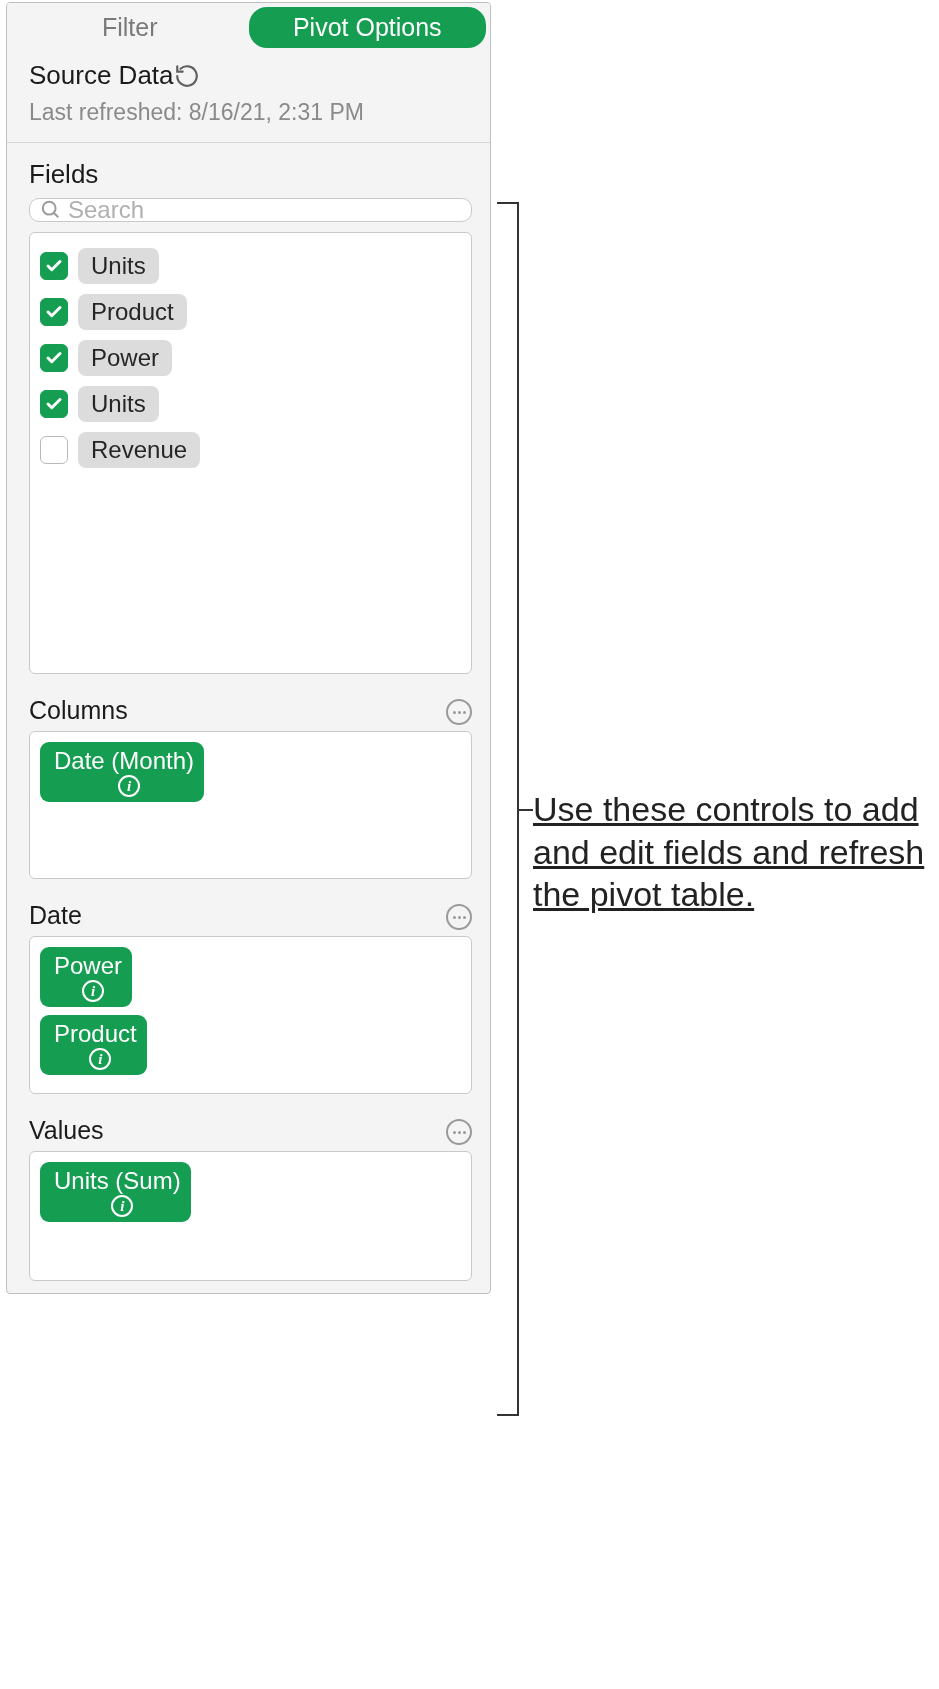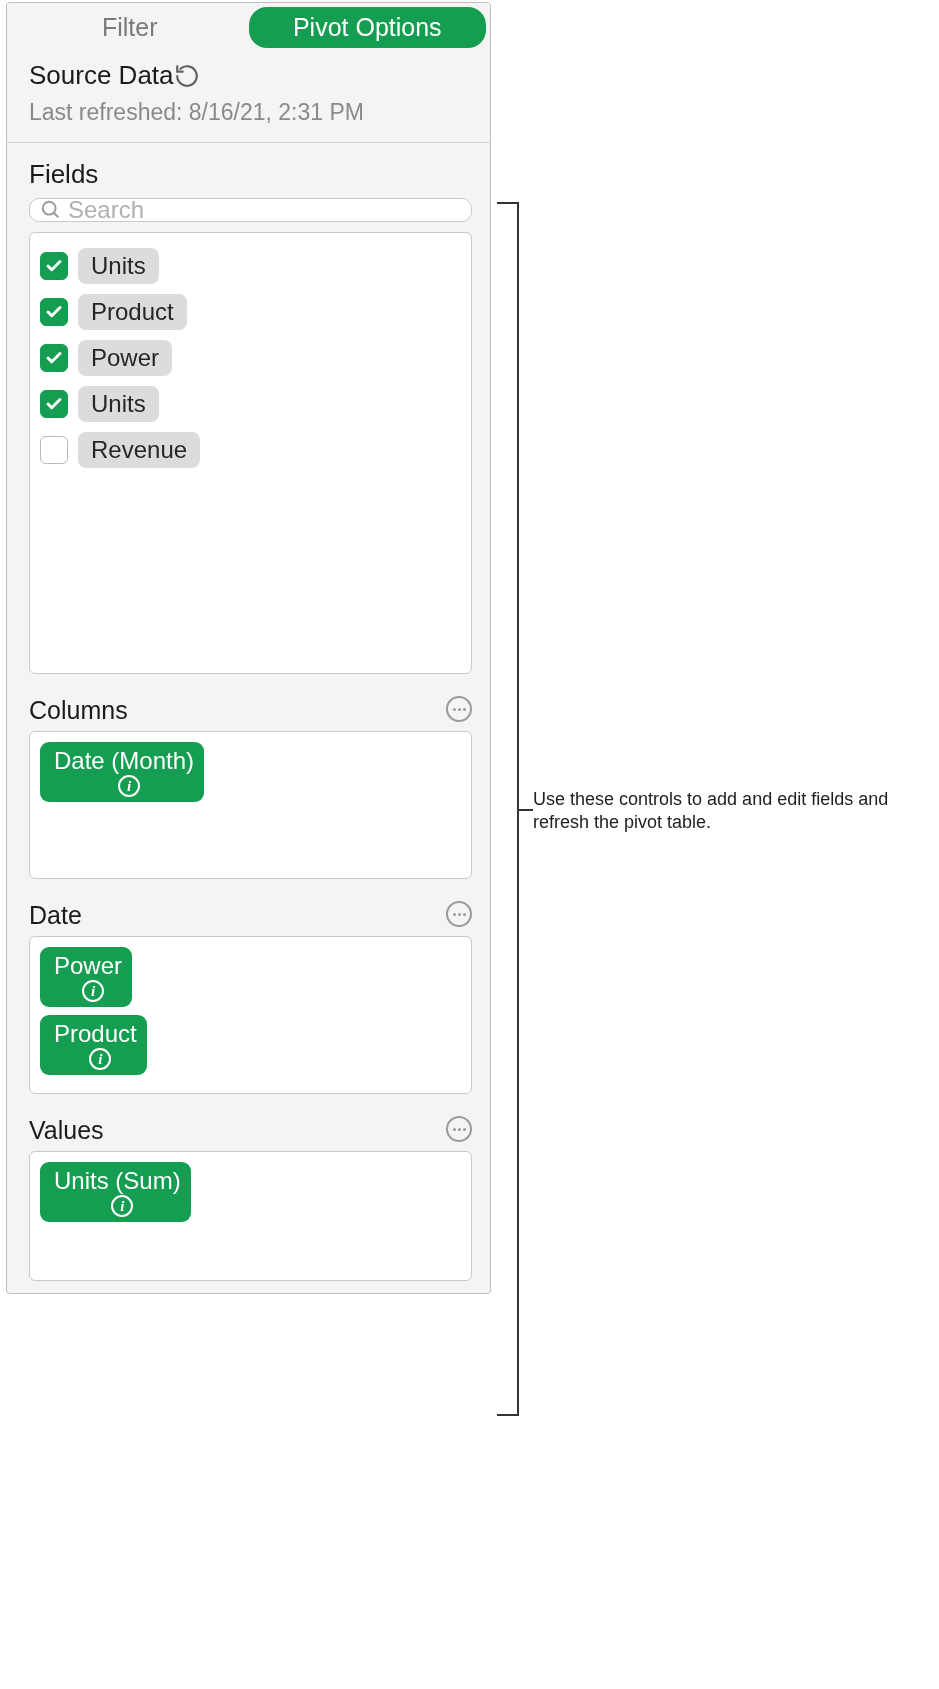--- a/index.html
+++ b/index.html
@@ -132,21 +132,21 @@
       font-size: 24px;
       color: #262626;
     }
     
     .drop-section {
       padding: 10px 18px 12px 22px;
     }
     .ds-header {
       display: flex;
       justify-content: space-between;
-      align-items: flex-start;
+      align-items: flex-end;
       margin-bottom: 6px;
     }
     .ds-title {
       font-size: 25px;
       color: #1b1b1b;
     }
     .more-icon {
       width: 26px; height: 26px;
       border: 2px solid #9a9a9a;
       border-radius: 50%;
@@ -215,23 +215,24 @@
       top: 50%;
       width: 16px;
       height: 2px;
       background: #333;
     }
     .callout-text {
       position: absolute;
       left: 42px;
       top: 788px;
       width: 400px;
-      font-size: 18px;
+      font-size: 34px;
       line-height: 1.25;
       color: #222;
+      text-decoration: underline;
     }
   </style>
 </head>
 <body>
 
 <div class="wrap">
   <div class="panel">
 
     <div class="tabs">
       <div class="tab">Filter</div>

